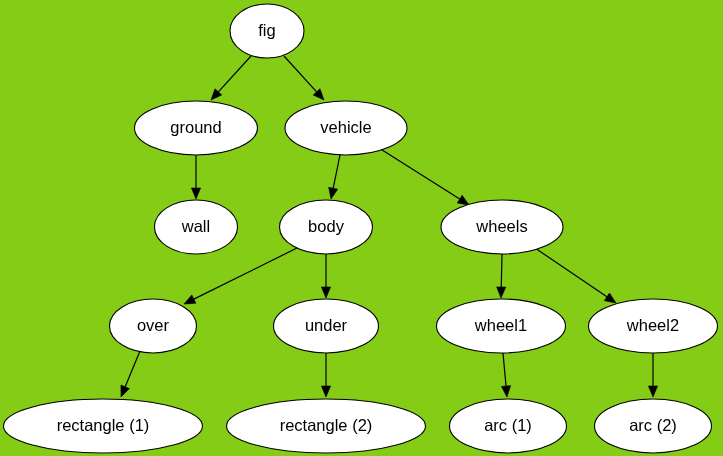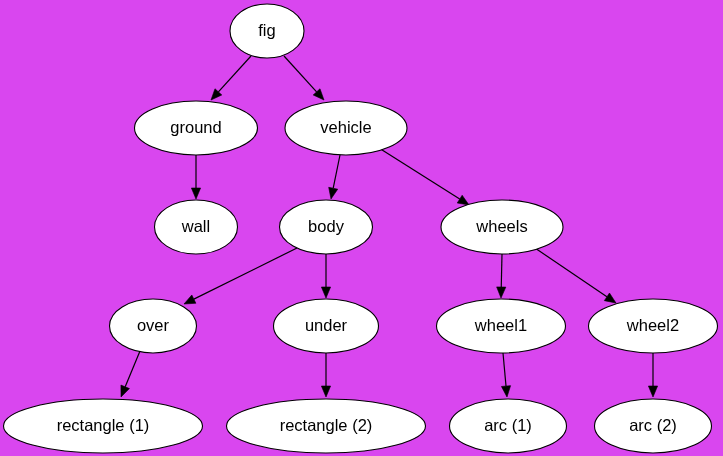--- a/index.html
+++ b/index.html
@@ -4,21 +4,21 @@
 <style>
   html, body {
     margin: 0;
     padding: 0;
     background: #ffffff;
   }
   #graph-canvas {
     position: relative;
     width: 723px;
     height: 456px;
-    background: #d946ef;
+    background: #84cc16;
     overflow: hidden;
   }
   svg#graph-svg {
     display: block;
     width: 723px;
     height: 456px;
   }
   .node-ellipse {
     fill: #ffffff;
     stroke: #000000;

